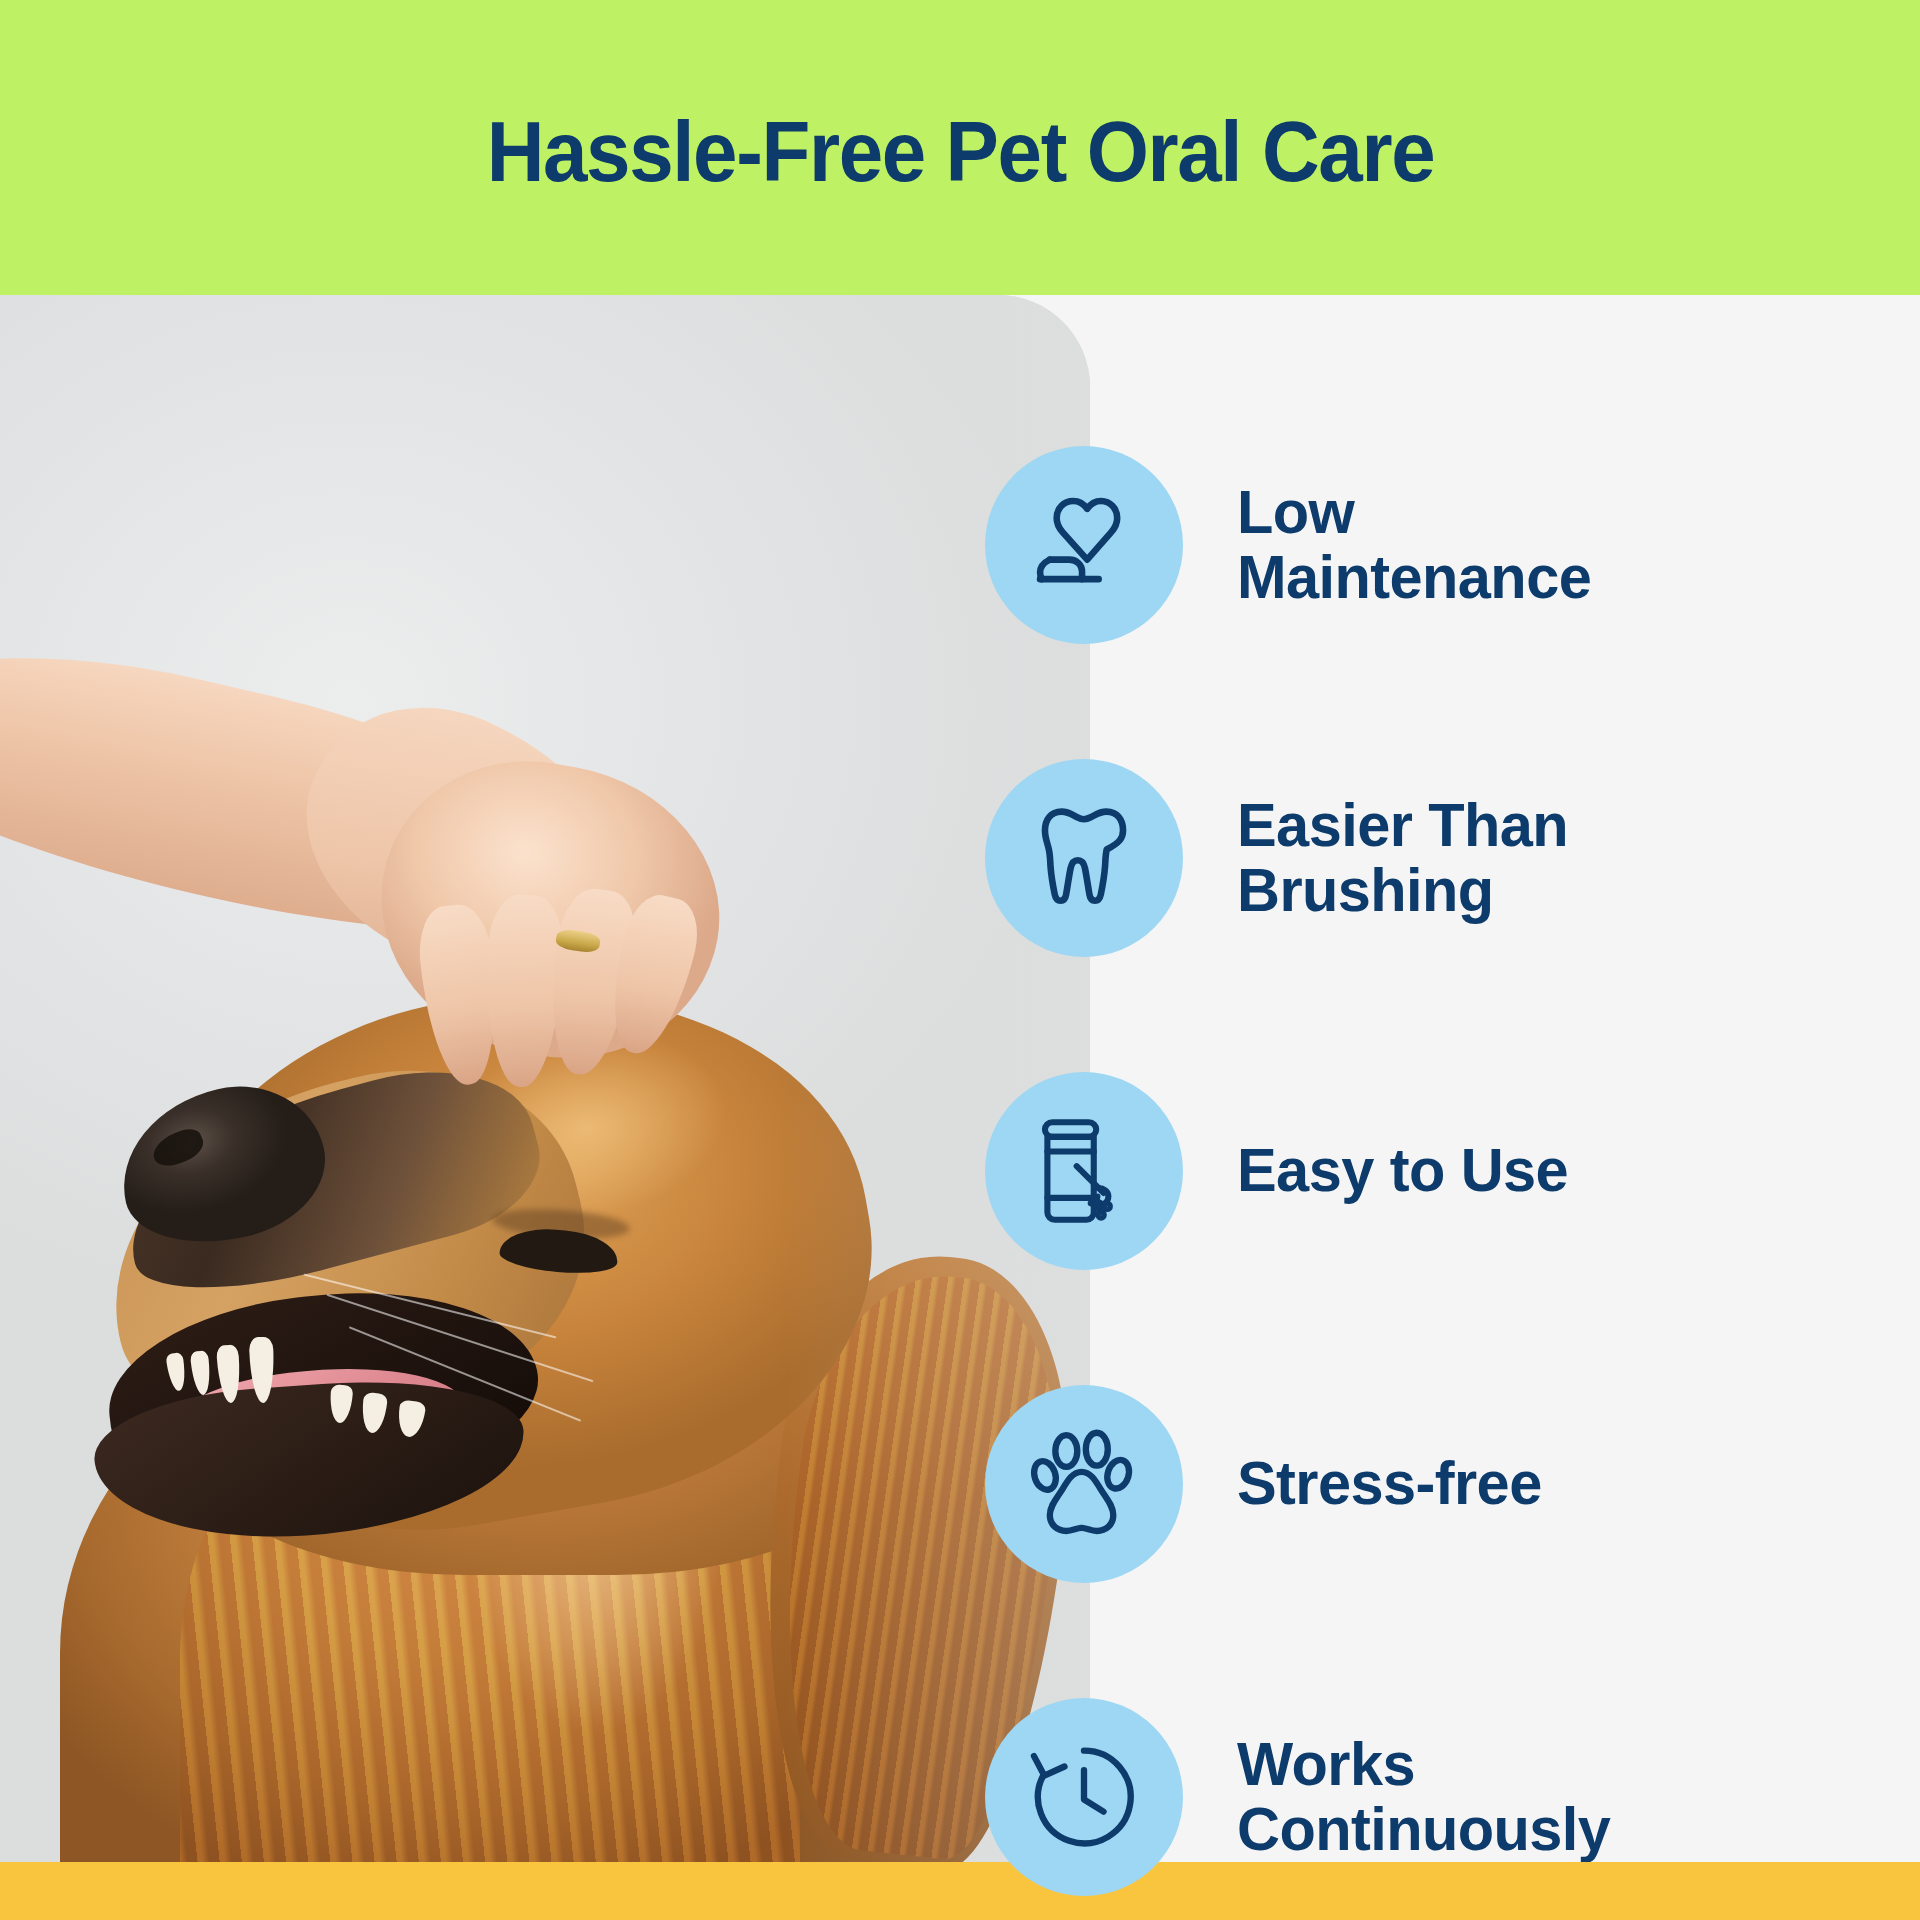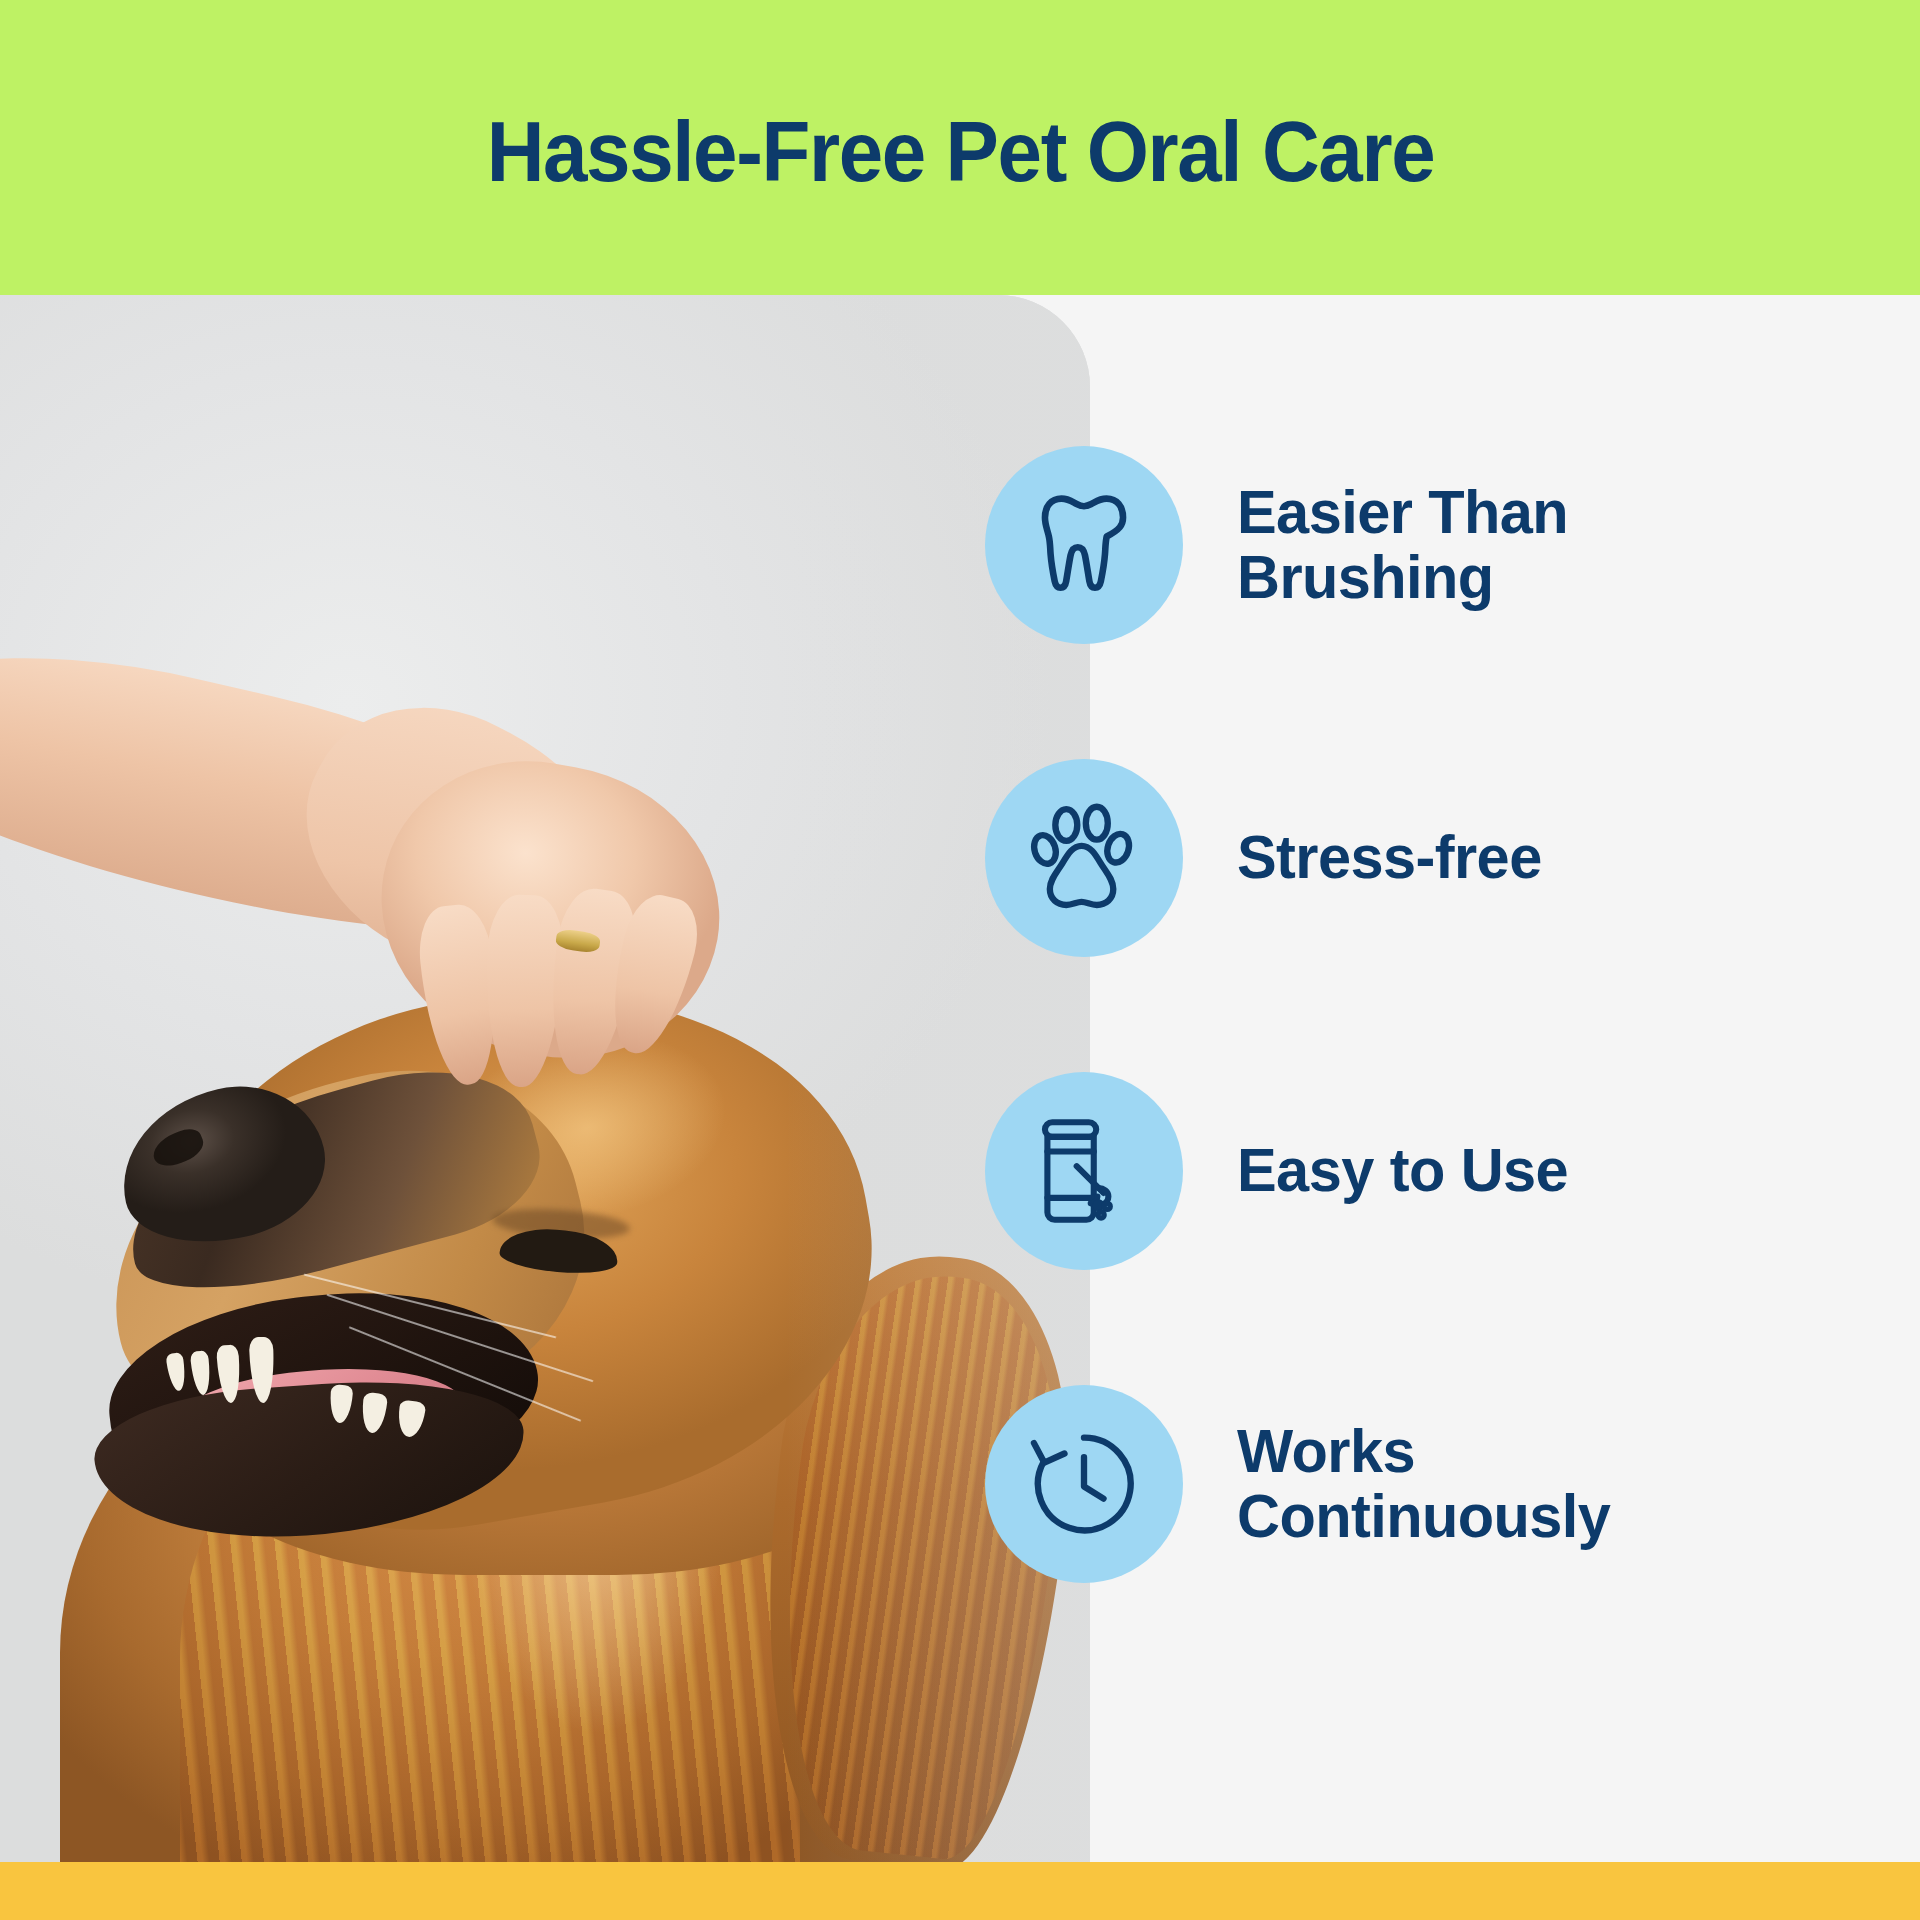--- a/index.html
+++ b/index.html
@@ -300,46 +300,45 @@
     <div class="finger f3"></div>
     <div class="finger f4"></div>
     <div class="ring"></div>
 
     <div class="photo-blend"></div>
   </div>
 </div>
 
 <div class="features">
 
+  <div class="feature-row">
+    <div class="feature-badge">
+      <span>
+        <svg viewBox="0 0 100 100" fill="none" stroke="#0d3b6b" stroke-width="5.4" stroke-linecap="round" stroke-linejoin="round">
+          <path d="M64 14c-5.6 0-9.2 3.2-11.4 6.4C50.4 17.2 46.8 14 41.2 14c-8 0-13.6 6.2-13.6 14 0 4.6 2.2 8.4 5 11.6L52.6 62 72.2 39.6c2.8-3.2 5-7 5-11.6 0-7.8-5.6-14-13.2-14Z"></path>
+          <path d="M22 62h16c6 0 10.4 4.2 10.4 9.8V78"></path>
+          <path d="M14 78h48"></path>
+          <path d="M22 62c-5 2.4-8 6-8 10.6 0 2.2.6 4 1.6 5.4"></path>
+        </svg>
+      </span>
+    </div>
+    <div class="feature-label">Low
+Maintenance</div>
+  </div>
 
   <div class="feature-row">
     <div class="feature-badge">
       <span>
         <svg viewBox="0 0 100 100" fill="none" stroke="#0d3b6b" stroke-width="5.4" stroke-linecap="round" stroke-linejoin="round">
           <path d="M31.5 12c-8.5 0-13.5 6.5-13.5 15.5 0 6 2 10 3.2 15.5 1.1 5 1 9.4 1.4 14.4.5 6.5 1.6 13.6 3.4 22.4.7 3.4 2.6 5.2 4.8 5.2 2.4 0 4-1.8 4.6-5.4 1.6-9.6 2.6-16.4 3.6-21.2.9-4.3 2.8-6.6 5.9-6.6 3.1 0 5 2.3 5.9 6.6 1 4.8 2 11.6 3.6 21.2.6 3.6 2.2 5.4 4.6 5.4 2.2 0 4.1-1.8 4.8-5.2 1.8-8.8 2.9-15.9 3.4-22.4.4-5 .3-9.4 1.4-14.4C79.3 37.5 82 33.5 82 27.5 82 18.5 77 12 68.5 12c-6 0-9 2.6-12.5 4.4-2.4 1.2-4 1.8-6 1.8s-3.6-.6-6-1.8C40.5 14.6 37.5 12 31.5 12Z"></path>
         </svg>
       </span>
     </div>
     <div class="feature-label">Easier Than
 Brushing</div>
-  </div>
-
-  <div class="feature-row">
-    <div class="feature-badge">
-      <span>
-        <svg viewBox="0 0 100 100" fill="none" stroke="#0d3b6b" stroke-width="5.2" stroke-linecap="round" stroke-linejoin="round">
-          <ellipse cx="35.5" cy="23" rx="9" ry="13"></ellipse>
-          <ellipse cx="60.5" cy="21.5" rx="9" ry="13.5"></ellipse>
-          <ellipse cx="18" cy="43" rx="8.5" ry="12" transform="rotate(-18 18 43)"></ellipse>
-          <ellipse cx="78" cy="42" rx="8.5" ry="12" transform="rotate(18 78 42)"></ellipse>
-          <path d="M48 40c7 0 11 6.5 15.5 14 4.6 7.6 10.5 13.6 10.5 21.5 0 8-6 13-13.5 13-5 0-8.5-2.5-12.5-2.5s-7.5 2.5-12.5 2.5C28 88.5 22 83.5 22 75.5c0-7.9 5.9-13.9 10.5-21.5C37 46.5 41 40 48 40Z"></path>
-        </svg>
-      </span>
-    </div>
-    <div class="feature-label">Stress-free</div>
   </div>
 
   <div class="feature-row">
     <div class="feature-badge">
       <span>
         <svg viewBox="0 0 100 100" fill="none" stroke="#0d3b6b" stroke-width="5" stroke-linecap="round" stroke-linejoin="round">
           <rect x="18" y="10" width="42" height="12" rx="6"></rect>
           <path d="M20 22h38v62a6 6 0 0 1-6 6H26a6 6 0 0 1-6-6V22Z"></path>
           <path d="M20 34h38"></path>
           <path d="M20 72h38"></path>
@@ -352,20 +351,35 @@
         </svg>
       </span>
     </div>
     <div class="feature-label">Easy to Use</div>
   </div>
 
   <div class="feature-row">
     <div class="feature-badge">
       <span>
         <svg viewBox="0 0 100 100" fill="none" stroke="#0d3b6b" stroke-width="5.2" stroke-linecap="round" stroke-linejoin="round">
+          <ellipse cx="35.5" cy="23" rx="9" ry="13"></ellipse>
+          <ellipse cx="60.5" cy="21.5" rx="9" ry="13.5"></ellipse>
+          <ellipse cx="18" cy="43" rx="8.5" ry="12" transform="rotate(-18 18 43)"></ellipse>
+          <ellipse cx="78" cy="42" rx="8.5" ry="12" transform="rotate(18 78 42)"></ellipse>
+          <path d="M48 40c7 0 11 6.5 15.5 14 4.6 7.6 10.5 13.6 10.5 21.5 0 8-6 13-13.5 13-5 0-8.5-2.5-12.5-2.5s-7.5 2.5-12.5 2.5C28 88.5 22 83.5 22 75.5c0-7.9 5.9-13.9 10.5-21.5C37 46.5 41 40 48 40Z"></path>
+        </svg>
+      </span>
+    </div>
+    <div class="feature-label">Stress-free</div>
+  </div>
+
+  <div class="feature-row">
+    <div class="feature-badge">
+      <span>
+        <svg viewBox="0 0 100 100" fill="none" stroke="#0d3b6b" stroke-width="5.2" stroke-linecap="round" stroke-linejoin="round">
           <path d="M50 12a38 38 0 1 1-33 19.6"></path>
           <path d="M9 16.5 17.5 32.5 34 25"></path>
           <path d="M50 28v24l16 10"></path>
         </svg>
       </span>
     </div>
     <div class="feature-label">Works
 Continuously</div>
   </div>
 

